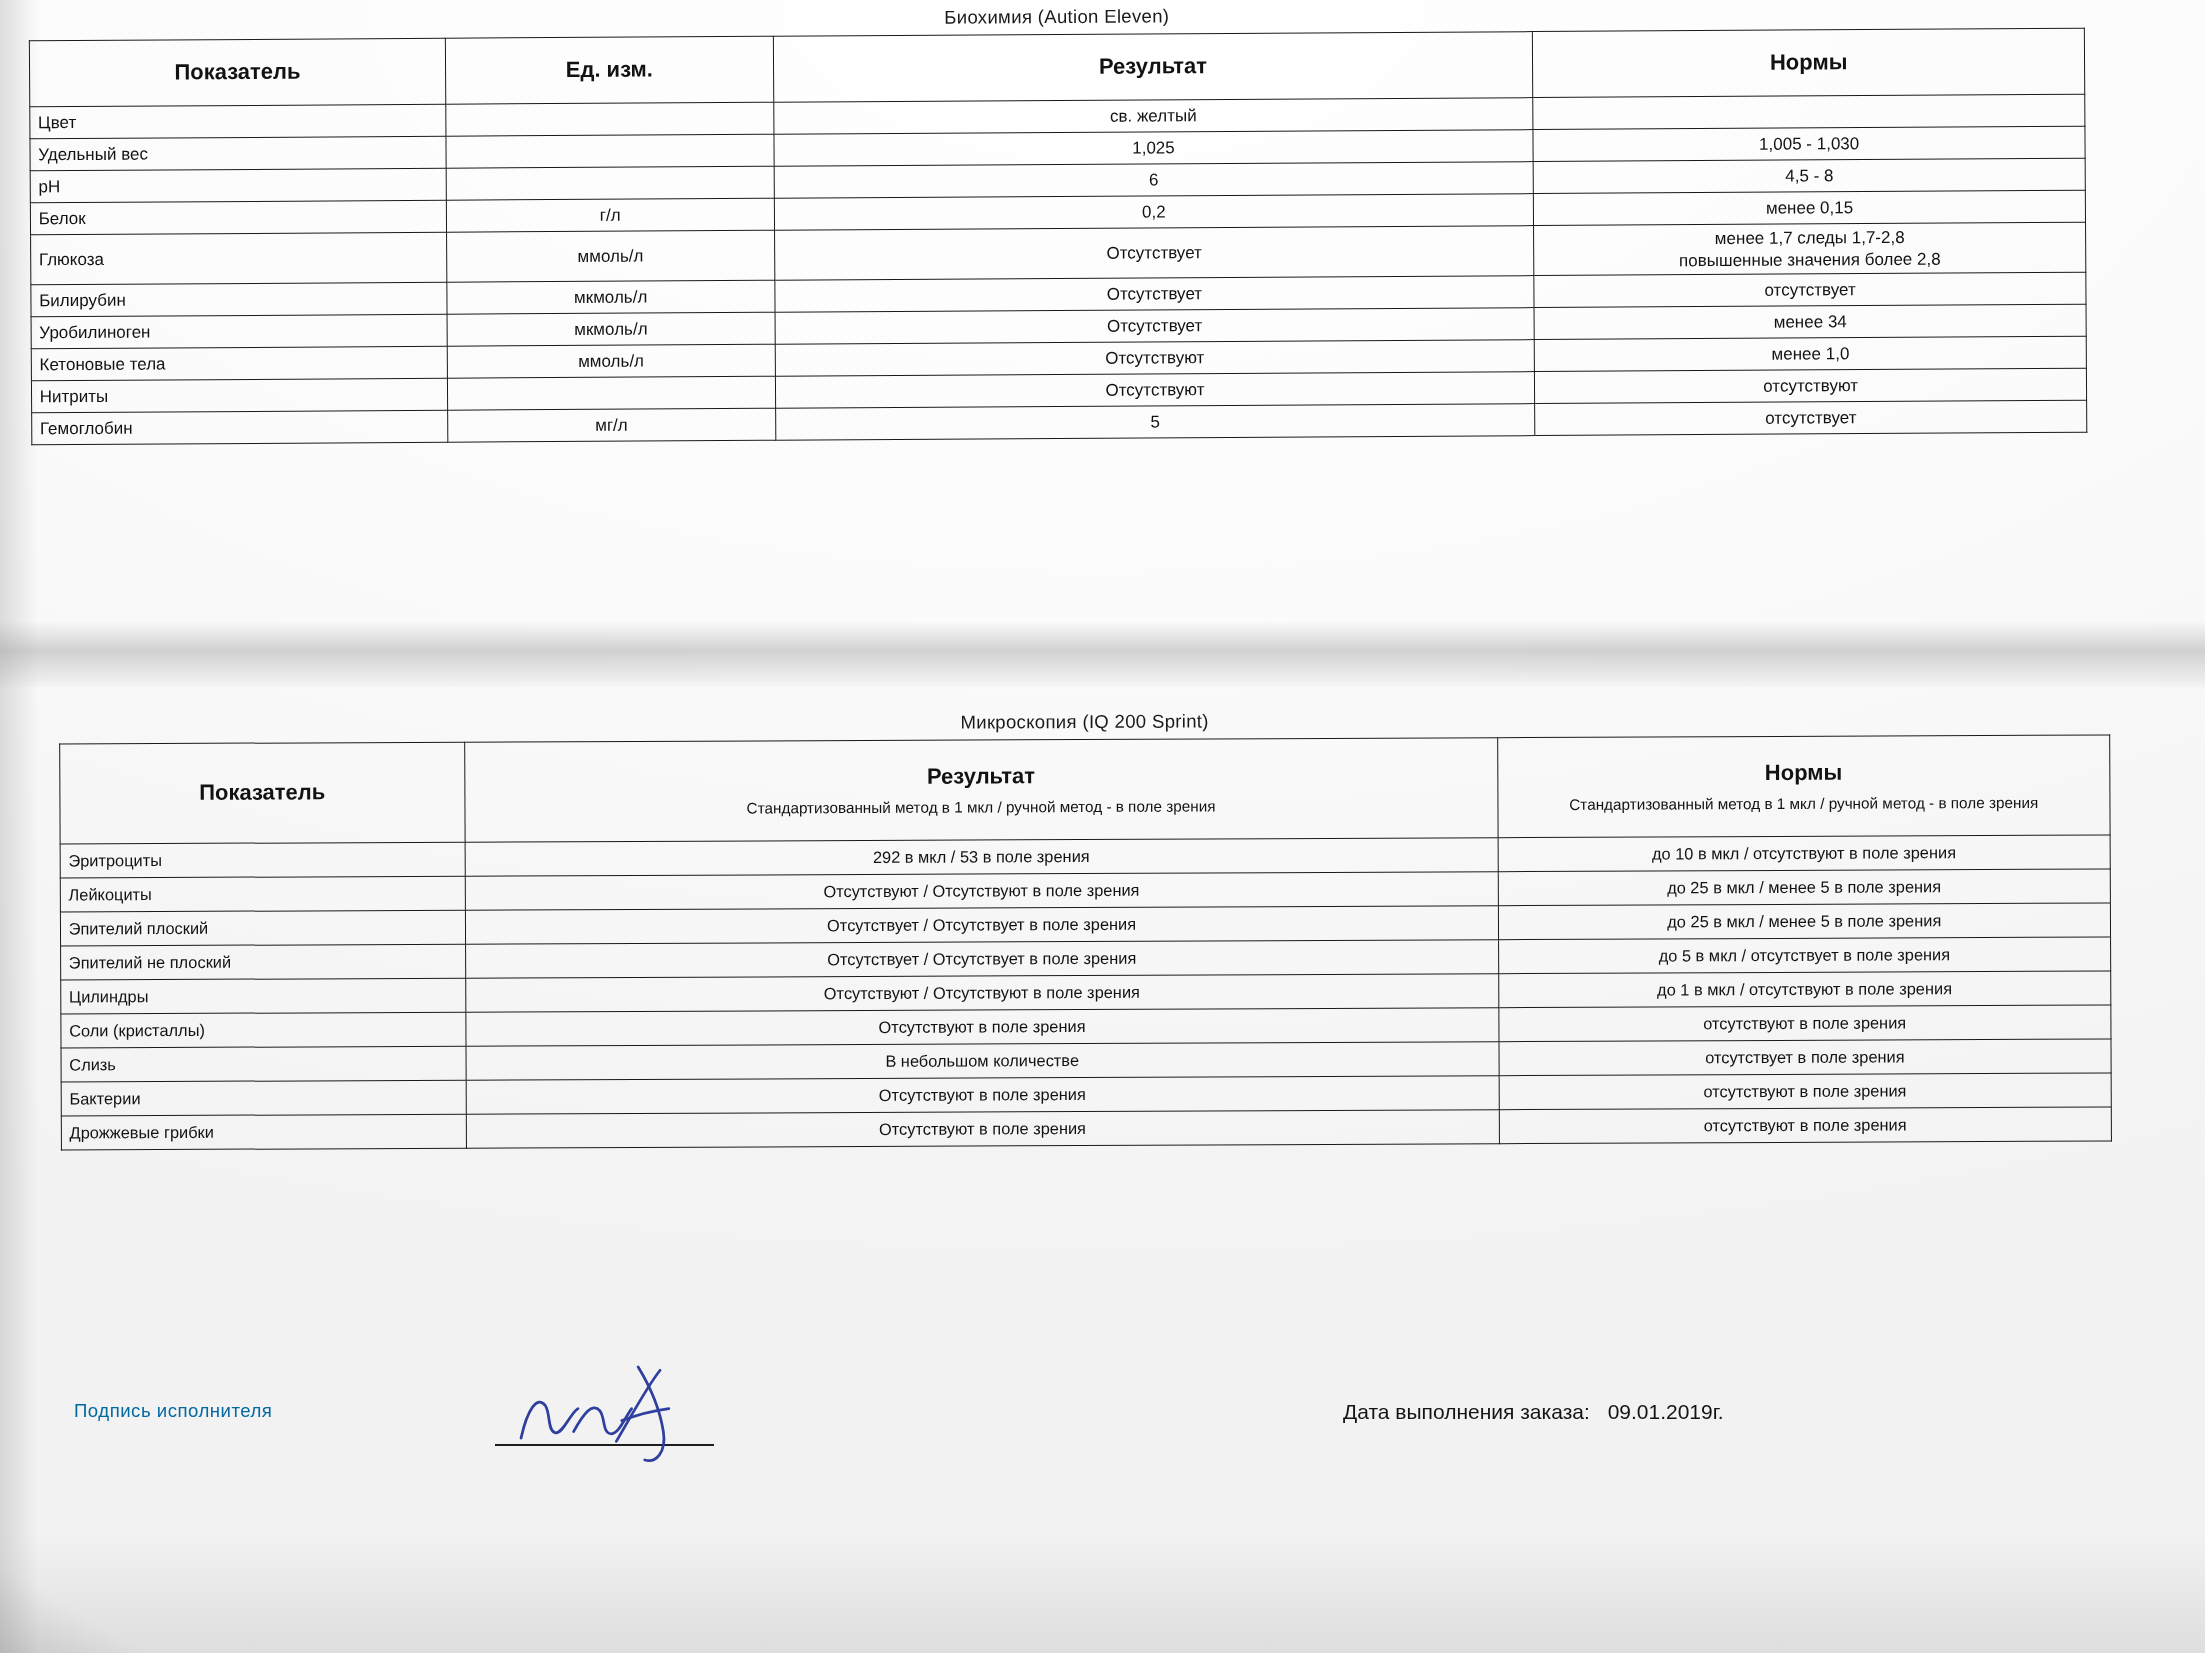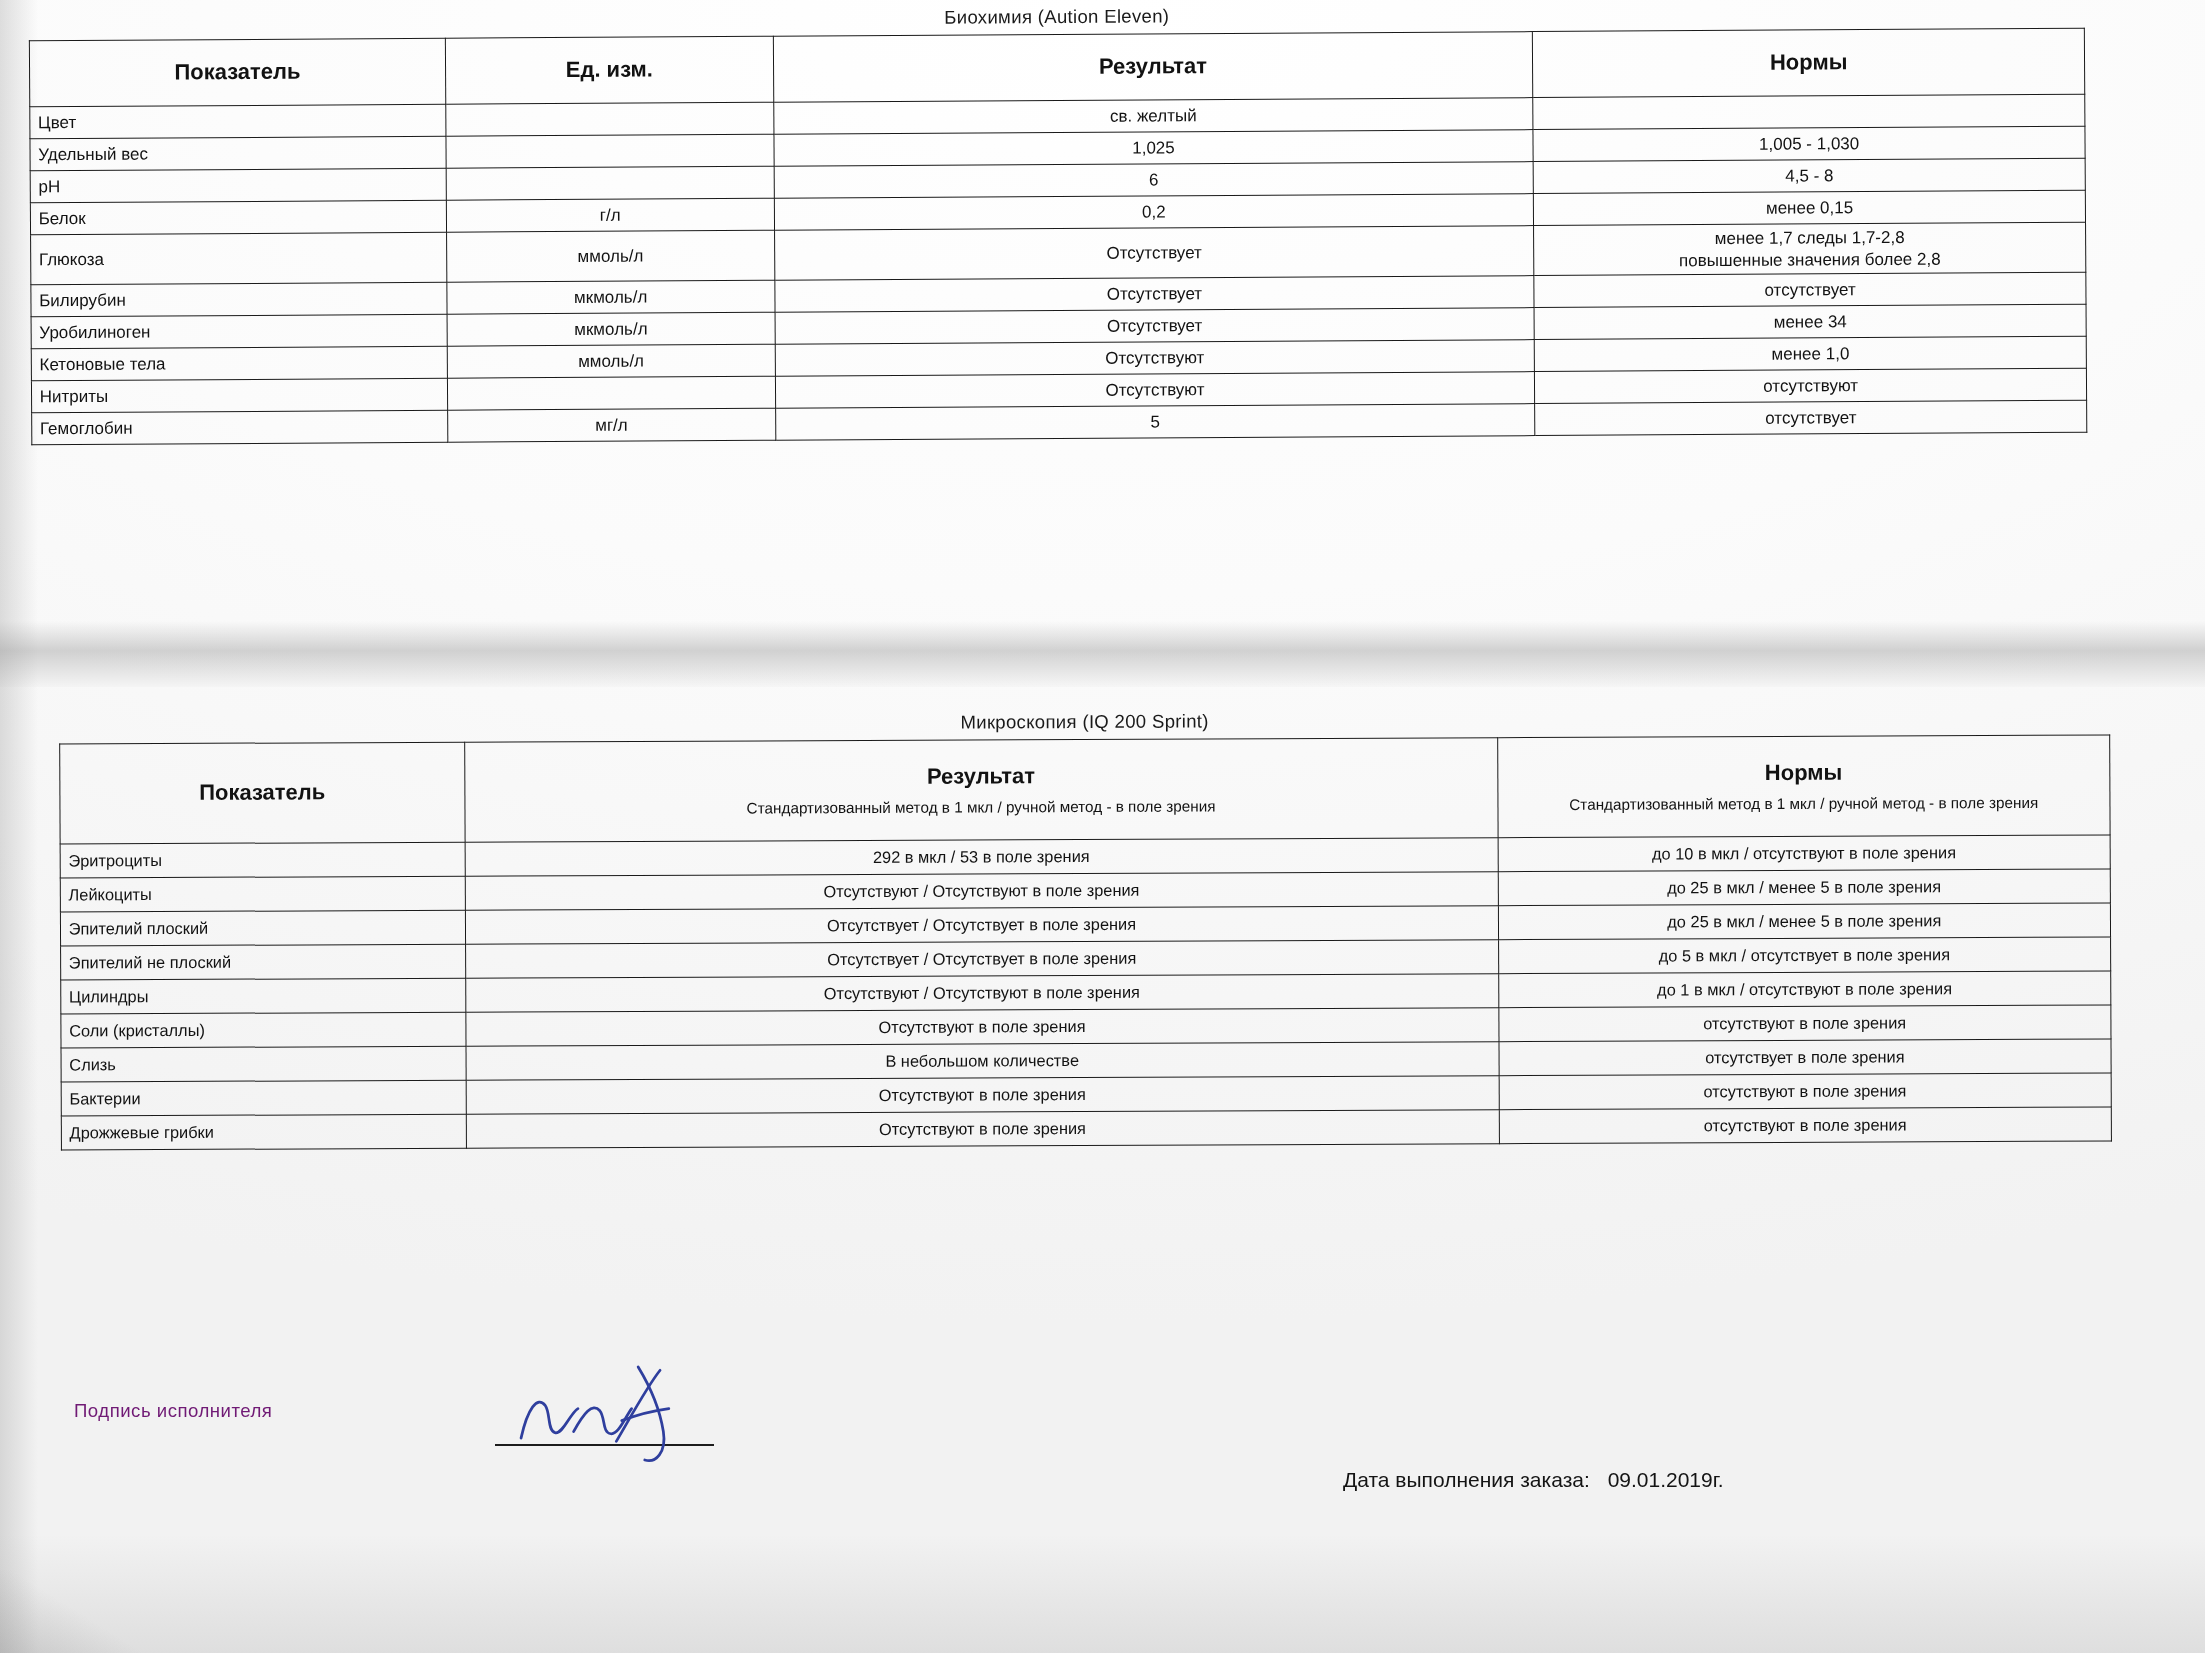--- a/index.html
+++ b/index.html
@@ -153,42 +153,42 @@
     right: 0;
     top: 1356px;
     height: 142px;
   }
   .sign-label {
     position: absolute;
     left: 74px;
     top: 1400px;
     font-size: 18.6px;
     letter-spacing: 0.5px;
-    color: #701a75;
+    color: #0369a1;
   }
   .sign-line {
     position: absolute;
     left: 495px;
     top: 1444px;
     width: 219px;
     height: 2.2px;
     background: #1d1d1d;
   }
   .signature {
     position: absolute;
     left: 509px;
     top: 1356px;
     width: 208px;
     height: 115px;
     pointer-events: none;
   }
   .date-line {
     position: absolute;
     left: 1343px;
-    top: 1468px;
+    top: 1400px;
     font-size: 21px;
     color: #141414;
     white-space: nowrap;
   }
 </style>
 </head>
 <body>
 
 <div class="paper"></div>
 <div class="shadow-band"></div>

